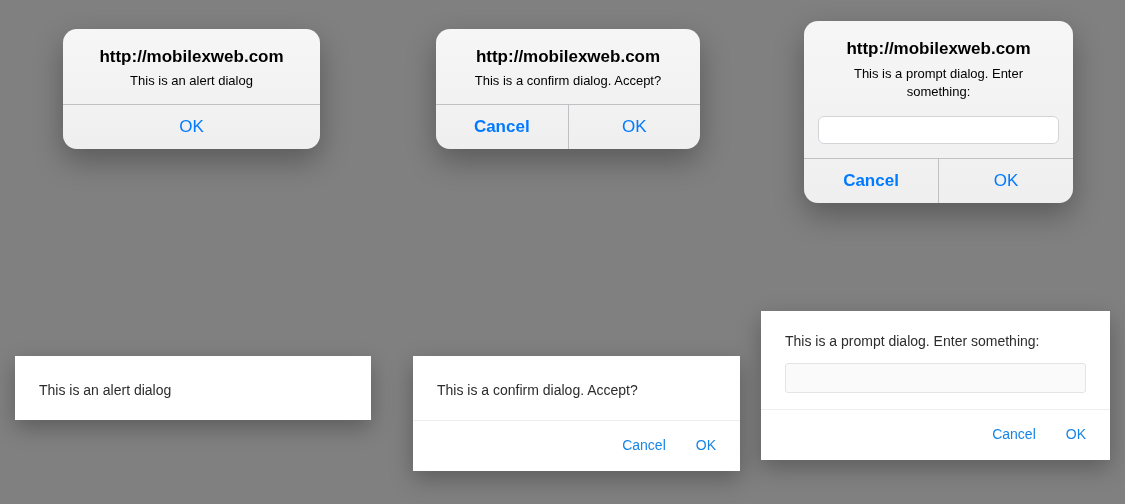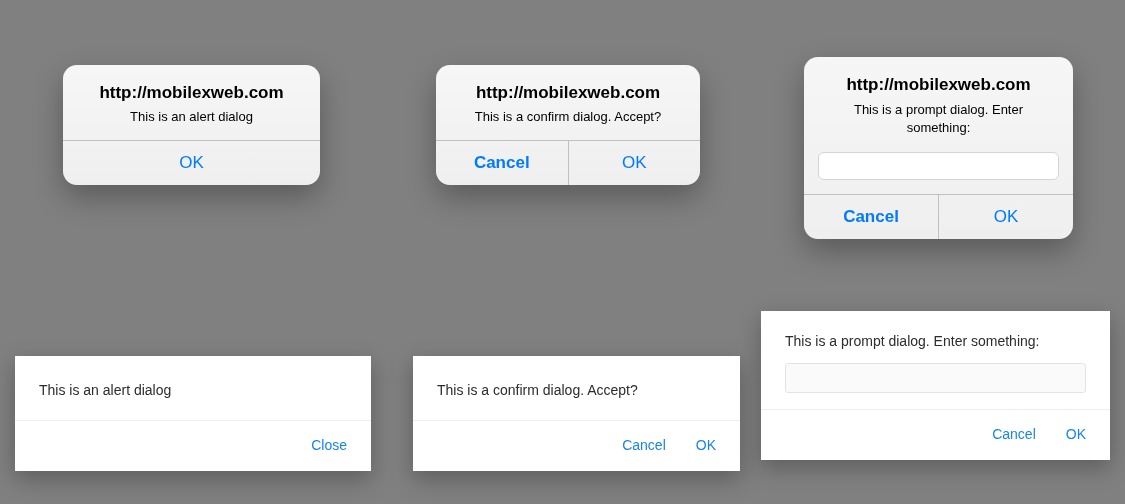--- a/index.html
+++ b/index.html
@@ -16,21 +16,20 @@
       overflow: hidden;
     }
 
     
     .ios-dialog {
       position: absolute;
       background: linear-gradient(#f6f6f7, #efeff0);
       border-radius: 14px;
       box-shadow: 0 12px 30px rgba(0,0,0,0.3);
       overflow: hidden;
-      margin-top: 36px;
     }
     .ios-dialog .header {
       padding: 18px 18px 6px 18px;
       text-align: center;
       font-weight: 600;
       font-size: 17px;
       color: #000;
     }
     .ios-dialog .message {
       padding: 0 18px 16px 18px;
@@ -164,23 +163,20 @@
     <input type="text" class="caret" value="" style="">
   </div>
   <div class="buttons">
     <button class="btn btn-bold">Cancel</button>
     <button class="btn">OK</button>
   </div>
 </div>
 
 <div class="flat-dialog pos-flat-alert">
   <div class="body">This is an alert dialog</div>
-  <div class="actions">
-    <button class="fbtn">Close</button>
-  </div>
 </div>
 
 <div class="flat-dialog pos-flat-confirm">
   <div class="body">This is a confirm dialog. Accept?</div>
   <div class="actions">
     <button class="fbtn">Cancel</button>
     <button class="fbtn">OK</button>
   </div>
 </div>
 

